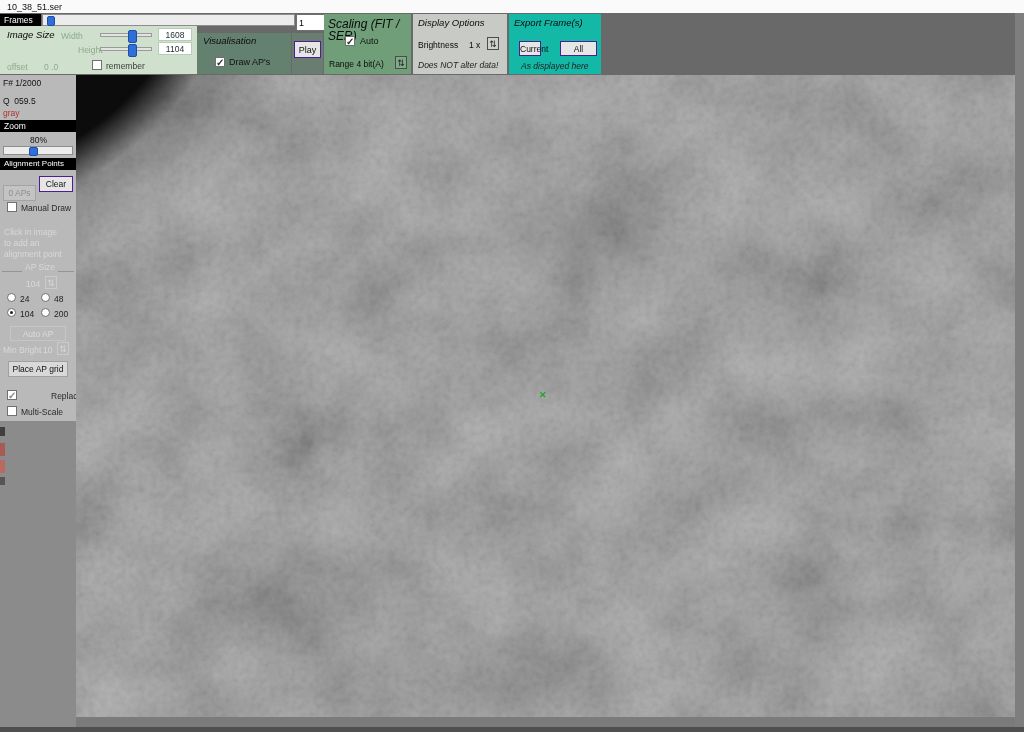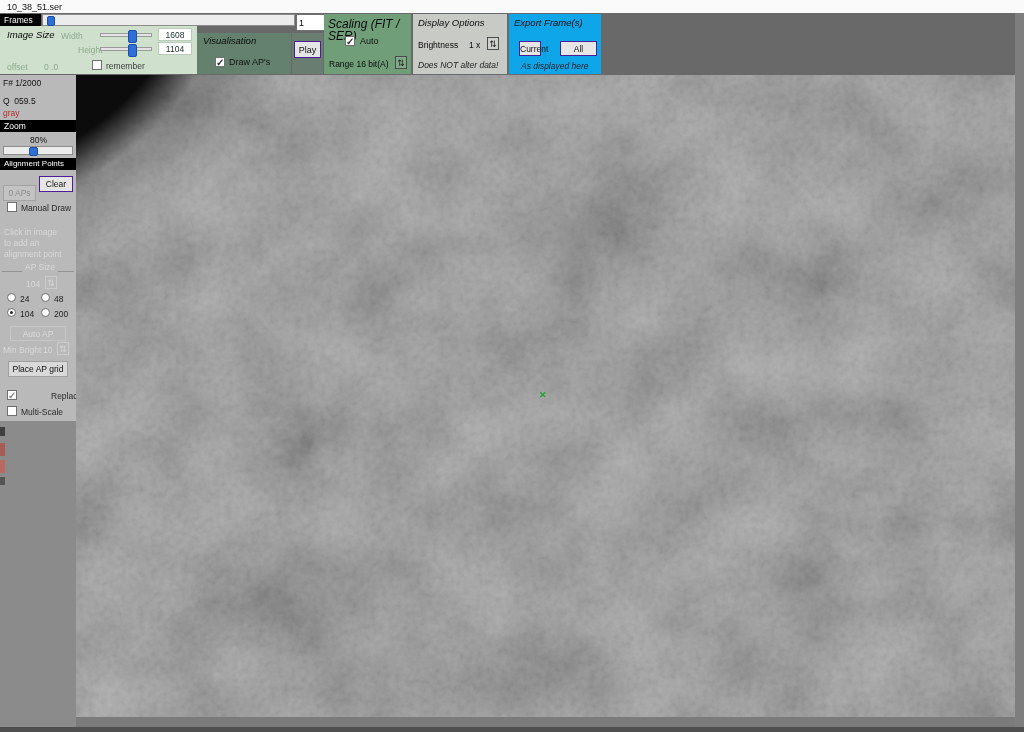--- a/index.html
+++ b/index.html
@@ -89,33 +89,33 @@
   </div>
 
   <div class="abs panel" style="left:292px;top:33px;width:31px;height:41px;background:#697e71;">
     <div class="abs btn" style="left:2px;top:8px;width:27px;height:17px;line-height:16px;">Play</div>
   </div>
 
   <div class="abs panel" style="left:324px;top:14px;width:87px;height:60px;background:#6f9e78;">
     <span class="abs ptitle" style="left:4px;top:4px;font-size:12px;">Scaling (FIT / SER)</span>
     <div class="abs chk" style="left:21px;top:22px;"><span>✓</span></div>
     <span class="abs txt" style="left:36px;top:23px;">Auto</span>
-    <span class="abs small" style="left:5px;top:45px;color:#0b0b0b;">Range 16 bit(A)</span>
+    <span class="abs small" style="left:5px;top:45px;color:#0b0b0b;">Range 4 bit(A)</span>
     <div class="abs spin" style="left:71px;top:42px;">⇅</div>
   </div>
 
   <div class="abs panel" style="left:413px;top:14px;width:94px;height:60px;background:#c7cac5;">
     <span class="abs ptitle" style="left:5px;top:4px;">Display Options</span>
     <span class="abs small" style="left:5px;top:26px;color:#0b0b0b;">Brightness</span>
     <span class="abs small pre" style="left:56px;top:26px;color:#0b0b0b;">1 x</span>
     <div class="abs spin" style="left:74px;top:23px;">⇅</div>
     <span class="abs small it" style="left:5px;top:46px;color:#222;">Does NOT alter data!</span>
   </div>
 
-  <div class="abs panel" style="left:509px;top:14px;width:92px;height:60px;background:#0ea5e9;">
+  <div class="abs panel" style="left:509px;top:14px;width:92px;height:60px;background:#14b8a6;">
     <span class="abs ptitle" style="left:5px;top:4px;">Export Frame(s)</span>
     <div class="abs btn" style="left:10px;top:27px;width:22px;height:15px;line-height:14px;font-size:8.5px;">Current</div>
     <div class="abs btn" style="left:51px;top:27px;width:37px;height:15px;line-height:14px;font-size:8.5px;">All</div>
     <span class="abs small it" style="left:12px;top:47px;color:#222;">As displayed here</span>
   </div>
 
   <div class="abs sidebar">
     <span class="abs small pre" style="left:3px;top:3px;color:#111;">F# 1/2000</span>
     <span class="abs small pre" style="left:3px;top:21px;color:#111;">Q  059.5</span>
     <span class="abs small" style="left:3px;top:33px;color:#b03030;">gray</span>

